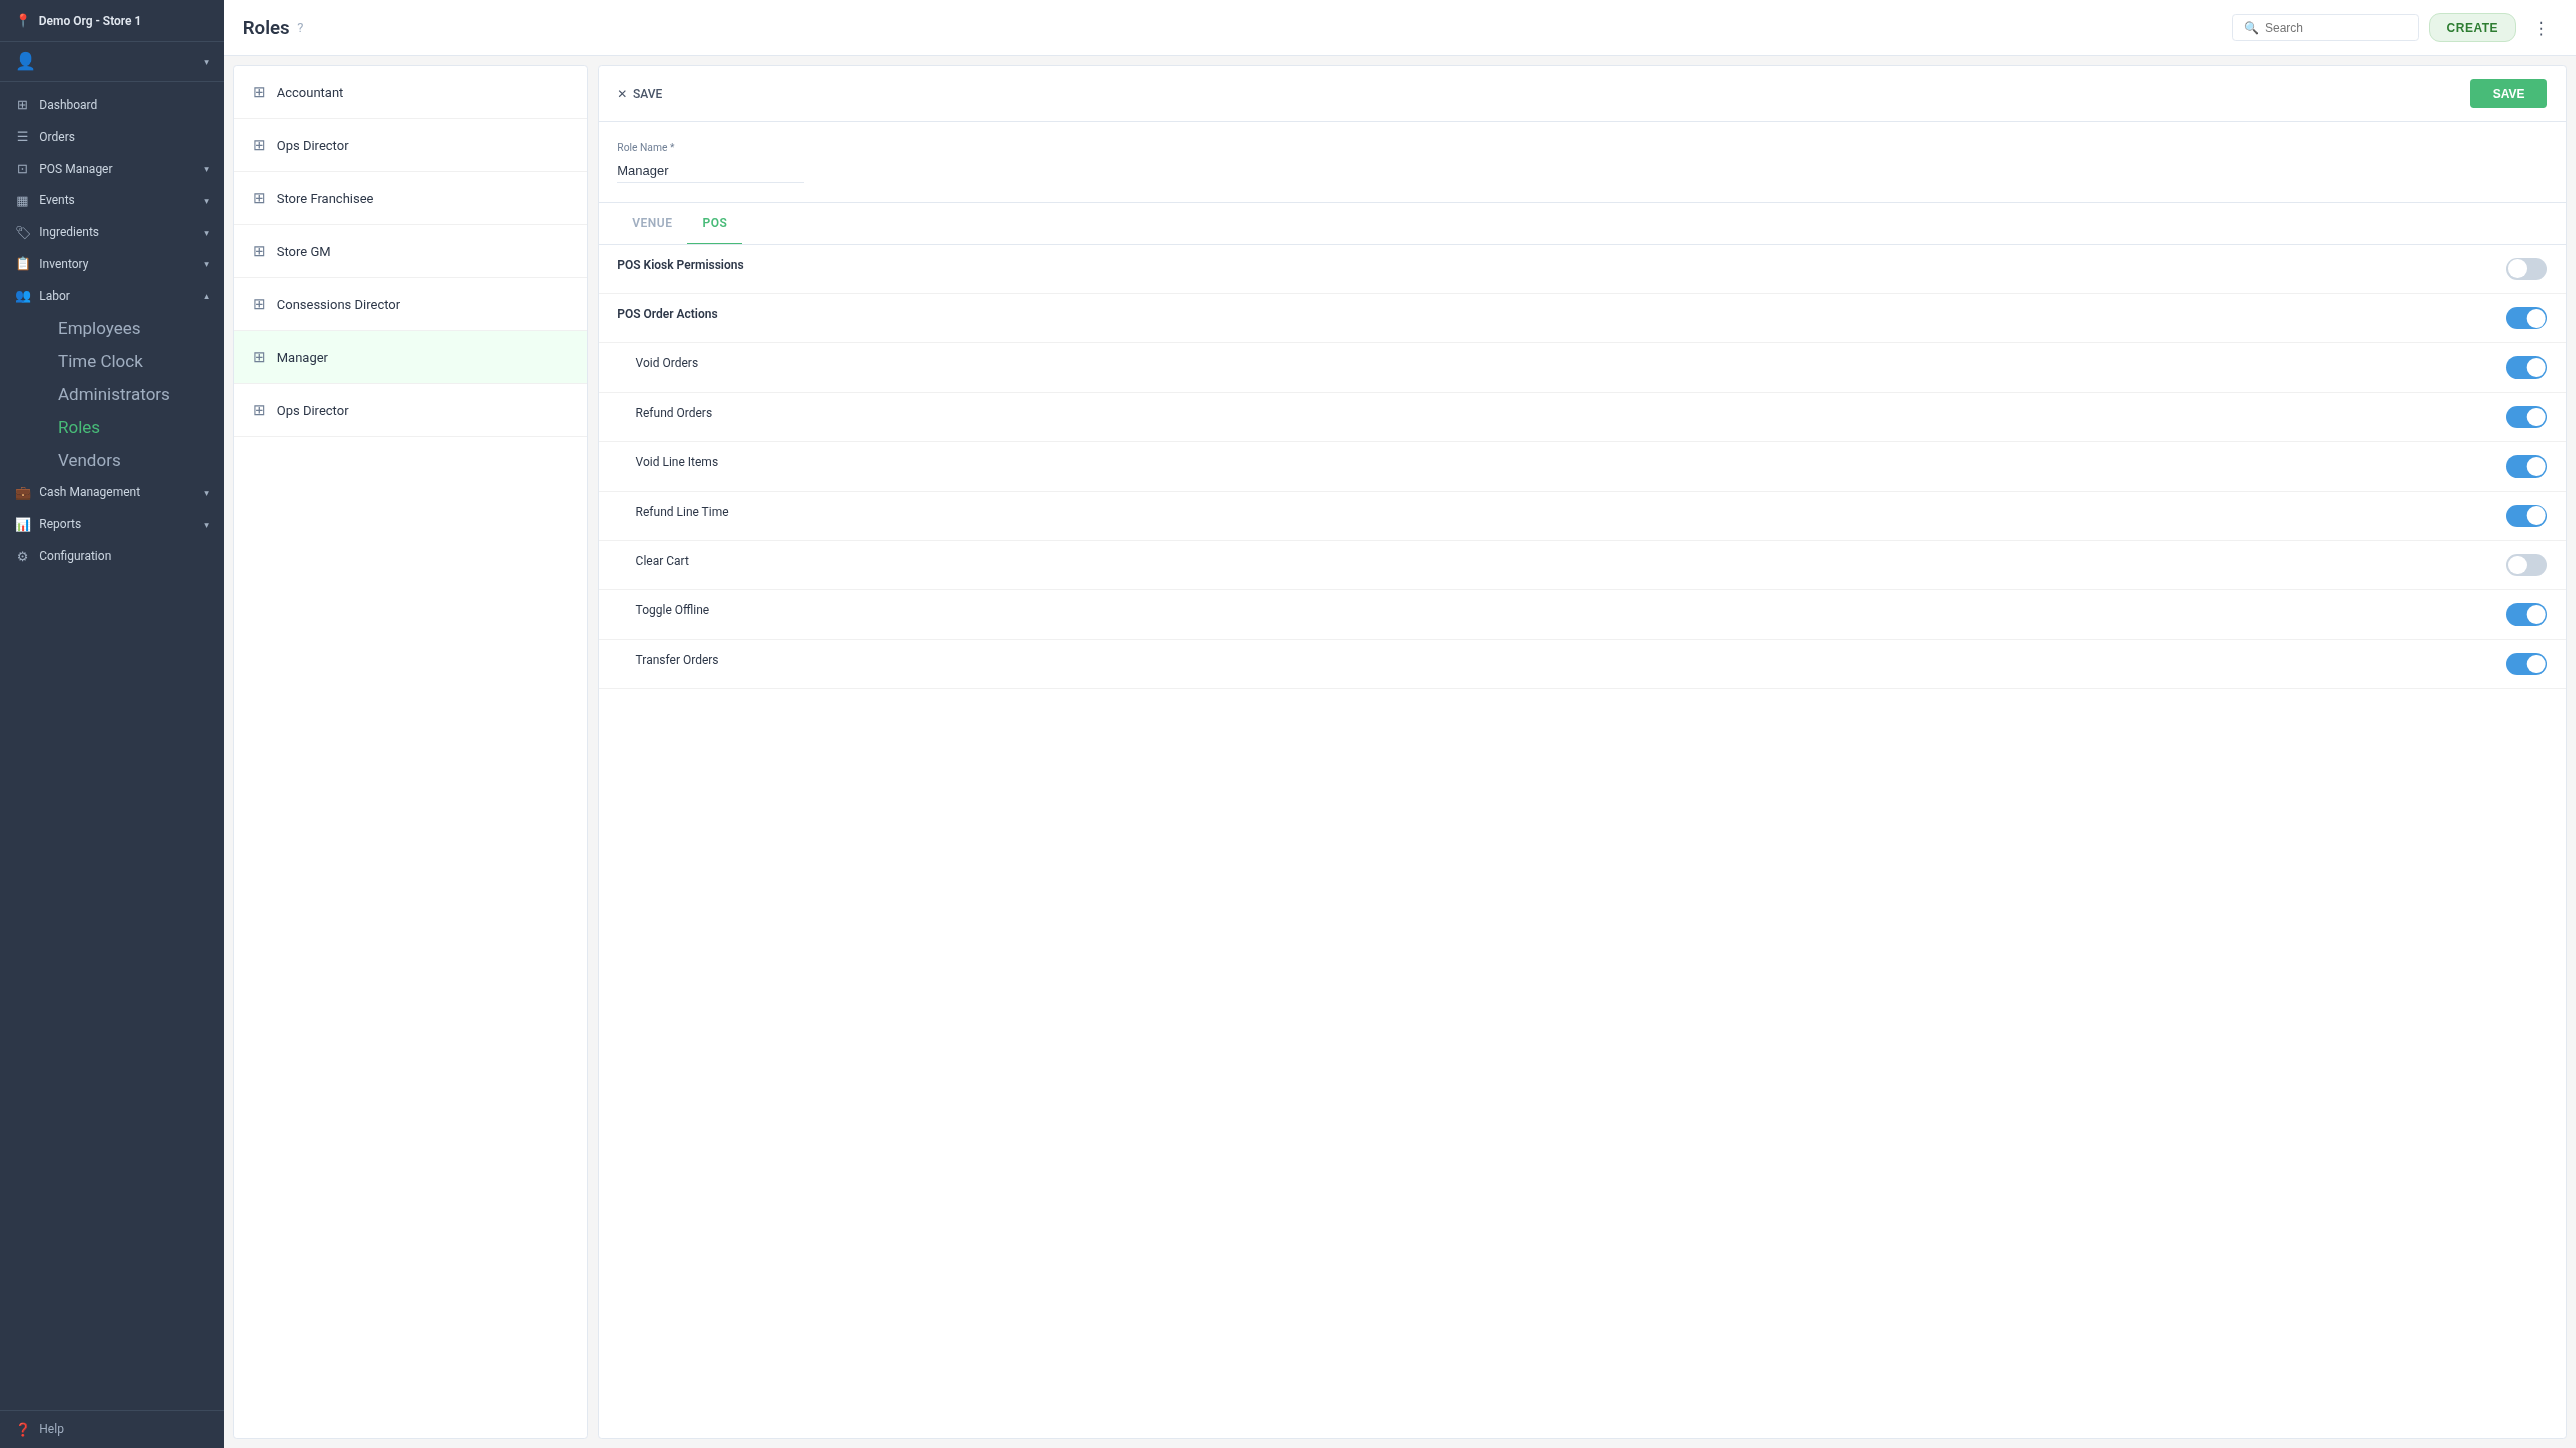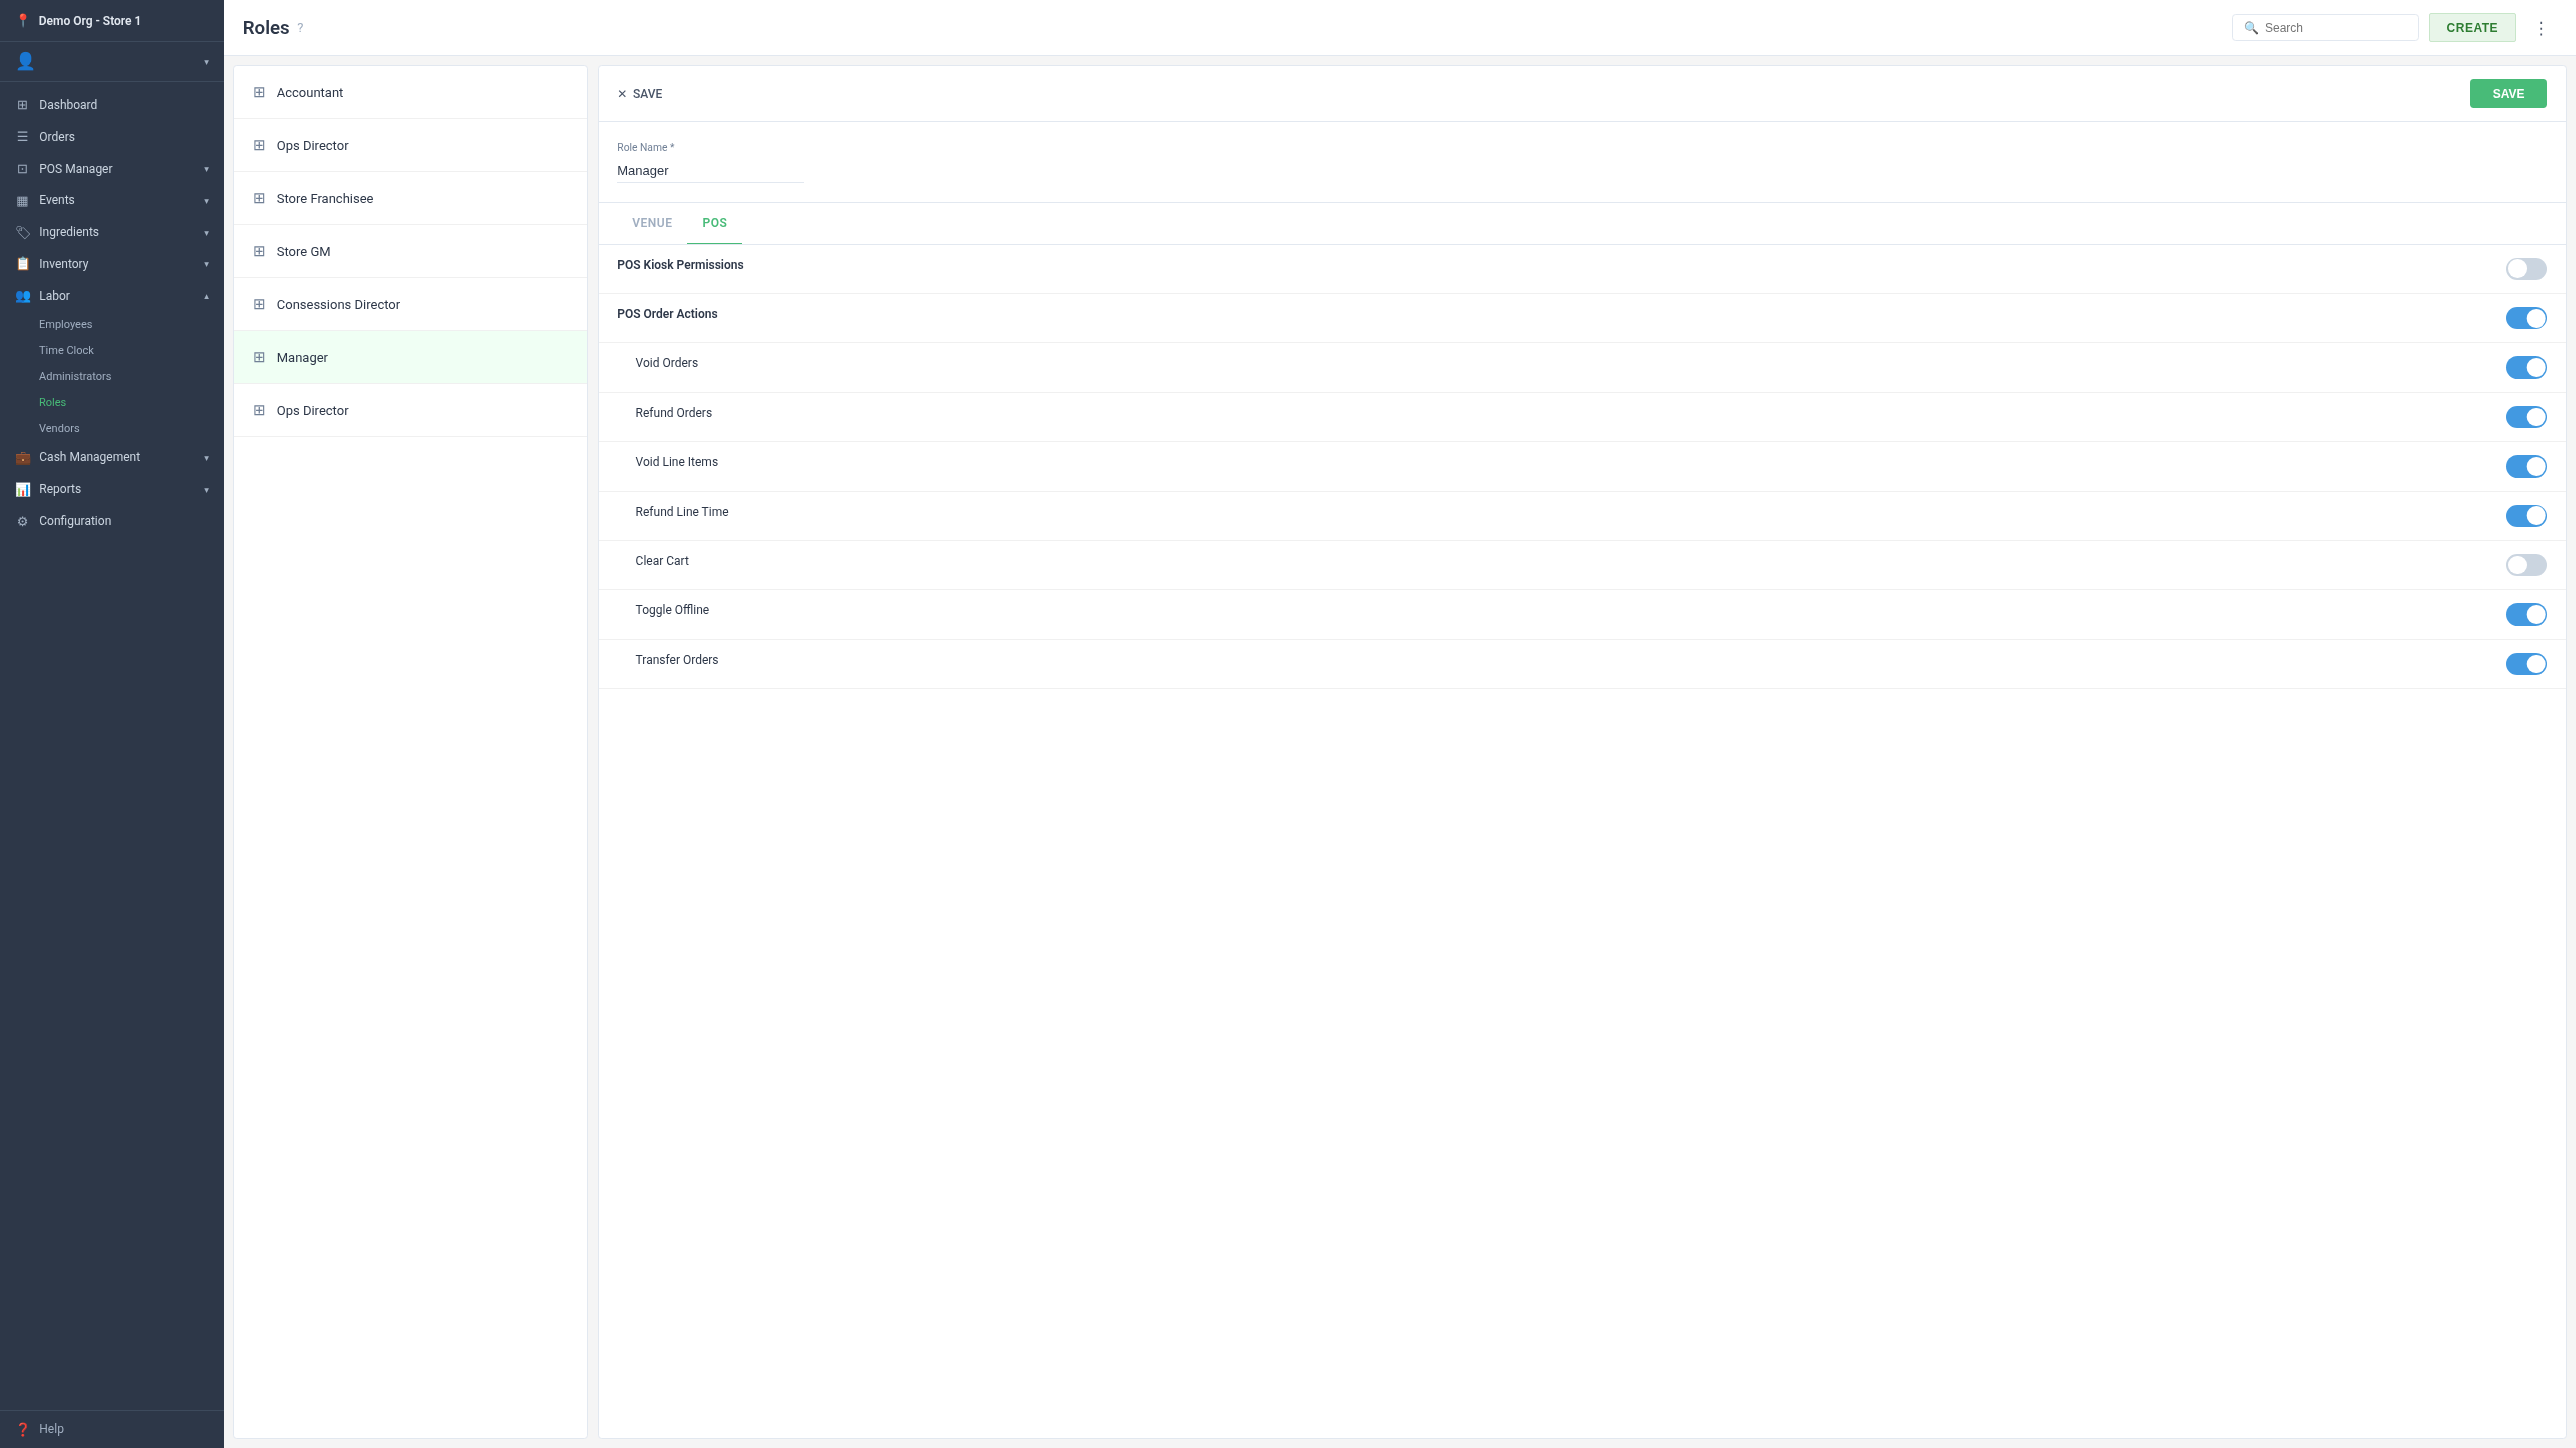--- a/index.html
+++ b/index.html
@@ -48,21 +48,22 @@
     }
     .nav-item-left { display: flex; align-items: center; gap: 9.3px; }
     .nav-icon { font-size: 13px; color: #a0aec0; width: 15px; text-align: center; }
     .nav-chevron { font-size: 9.3px; color: #a0aec0; }
     .nav-sub-item {
       display: flex;
       align-items: center;
       padding: 6.5px 15px 6.5px 39px;
       cursor: pointer;
       color: #a0aec0;
-      font-size: 11px;
+      font-size: 17px;
+      margin-left: 19px;
     }
     .nav-sub-item.active { color: #48bb78; }
     .sidebar-help {
       padding: 11.2px 15px;
       display: flex;
       align-items: center;
       gap: 9.3px;
       color: #a0aec0;
       font-size: 12px;
       border-top: 0.9px solid #3d4a5c;
@@ -97,21 +98,21 @@
       background: white;
       min-width: 187px;
     }
     .search-icon { color: #a0aec0; font-size: 12px; }
     .search-input { border: none; outline: none; font-size: 12px; color: #4a5568; background: transparent; width: 131px; }
     .create-btn {
       background: #e8f5e9;
       color: #2e7d32;
       border: 0.9px solid #c8e6c9;
       padding: 6.5px 17px;
-      border-radius: 2px;
+      border-radius: 11px;
       font-size: 12px;
       font-weight: 600;
       cursor: pointer;
       letter-spacing: 0.5px;
     }
     .more-btn { color: #4a5568; cursor: pointer; font-size: 17px; padding: 3.7px 7.5px; }
 
     
     .content-area { flex: 1; display: flex; overflow: hidden; }
 

